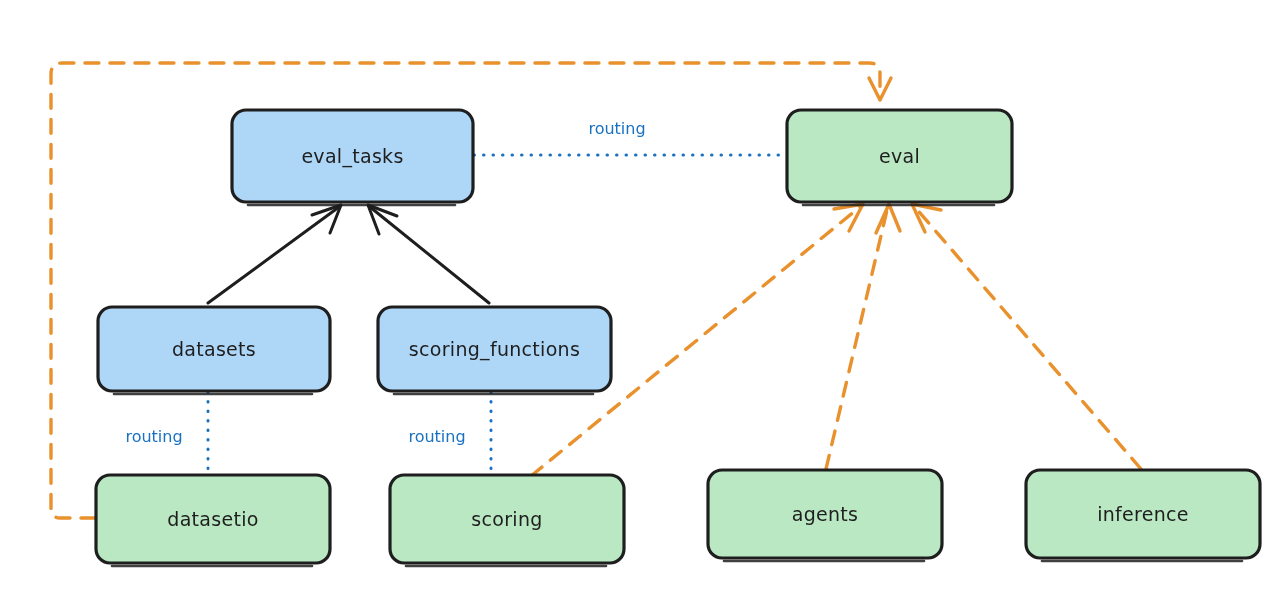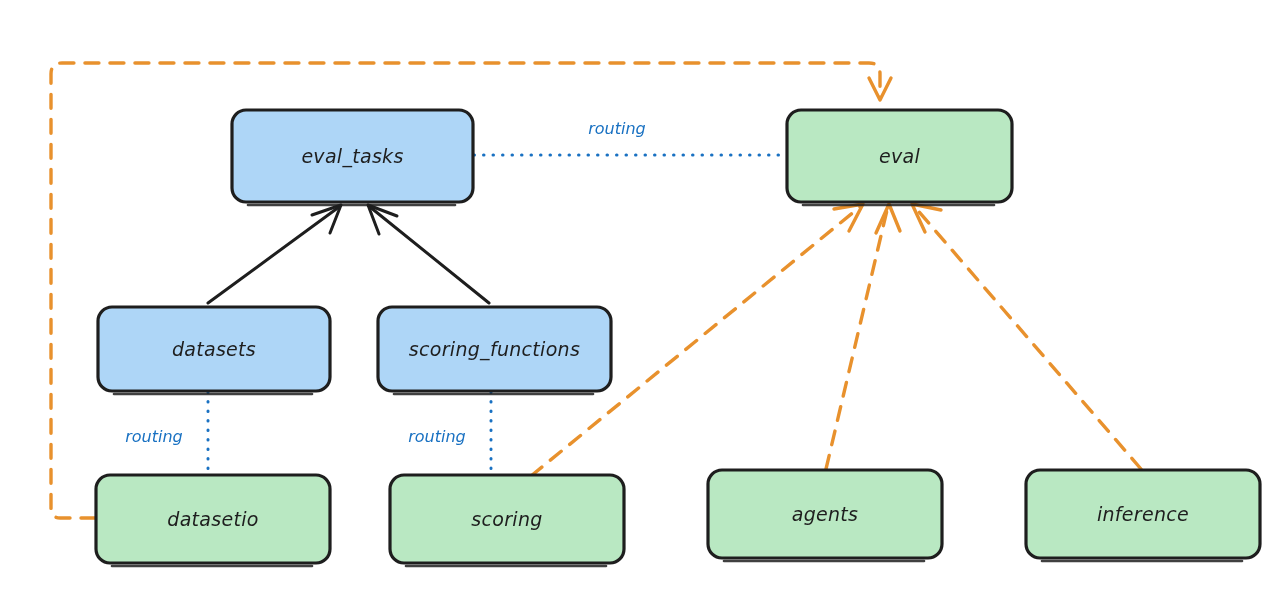--- a/index.html
+++ b/index.html
@@ -7,21 +7,20 @@
     padding: 0;
     background: #ffffff;
   }
   #canvas {
     position: relative;
     width: 1280px;
     height: 596px;
     background: #ffffff;
     overflow: hidden;
     font-family: "DejaVu Sans", sans-serif;
-    font-style: italic;
   }
   svg.diagram {
     position: absolute;
     left: 0;
     top: 0;
     width: 1280px;
     height: 596px;
   }
   .node-rect {
     stroke: #1e1e1e;

